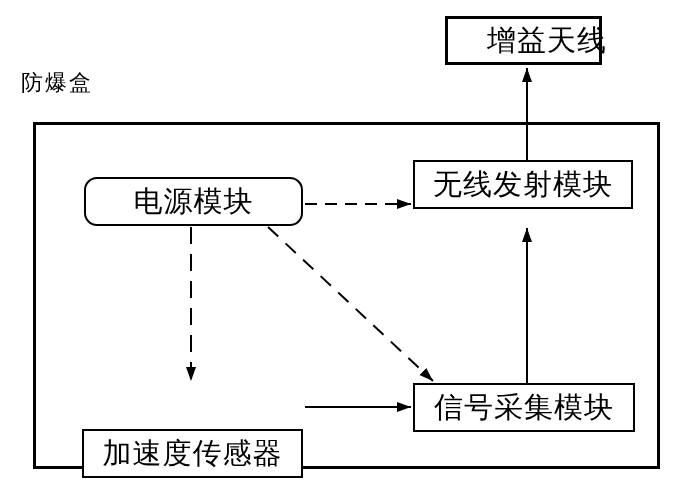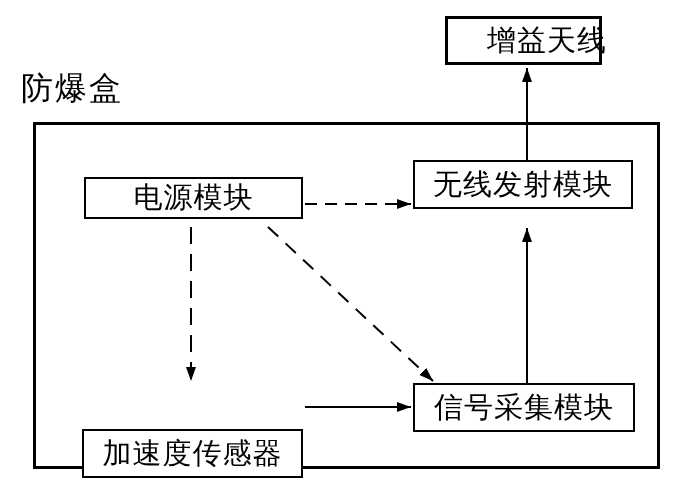--- a/index.html
+++ b/index.html
@@ -13,21 +13,21 @@
     height: 487px;
     background: #ffffff;
     color: #000000;
     font-family: "Liberation Serif", "DejaVu Serif", serif;
     overflow: hidden;
   }
   .enclosure-label {
     position: absolute;
     left: 21px;
     top: 71px;
-    font-size: 32px;
+    font-size: 22px;
     line-height: 1.1;
     letter-spacing: 2px;
     white-space: nowrap;
   }
   .enclosure-box {
     position: absolute;
     box-sizing: border-box;
     left: 33px;
     top: 122px;
     width: 627px;
@@ -45,21 +45,21 @@
     border: 2px solid #000000;
     font-size: 29px;
     white-space: nowrap;
     letter-spacing: 1px;
   }
   .node.antenna {
     left: 445px; top: 16px; width: 157px; height: 49px;
     border-width: 3px;
     padding-left: 47px;
   }
-  .node.power       { left: 84px;  top: 177px; width: 219px; height: 42px; }
+  .node.power       { left: 84px;  top: 177px; width: 219px; height: 49px; border-radius: 13px; }
   .node.transmitter { left: 413px; top: 160px; width: 220px; height: 49px; }
   .node.sensor      { left: 82px;  top: 383px; width: 221px; height: 49px; margin-top: 46px; }
   .node.acquisition { left: 413px; top: 383px; width: 222px; height: 49px; }
   svg.wires {
     position: absolute;
     left: 0; top: 0;
     width: 687px;
     height: 487px;
     pointer-events: none;
   }

